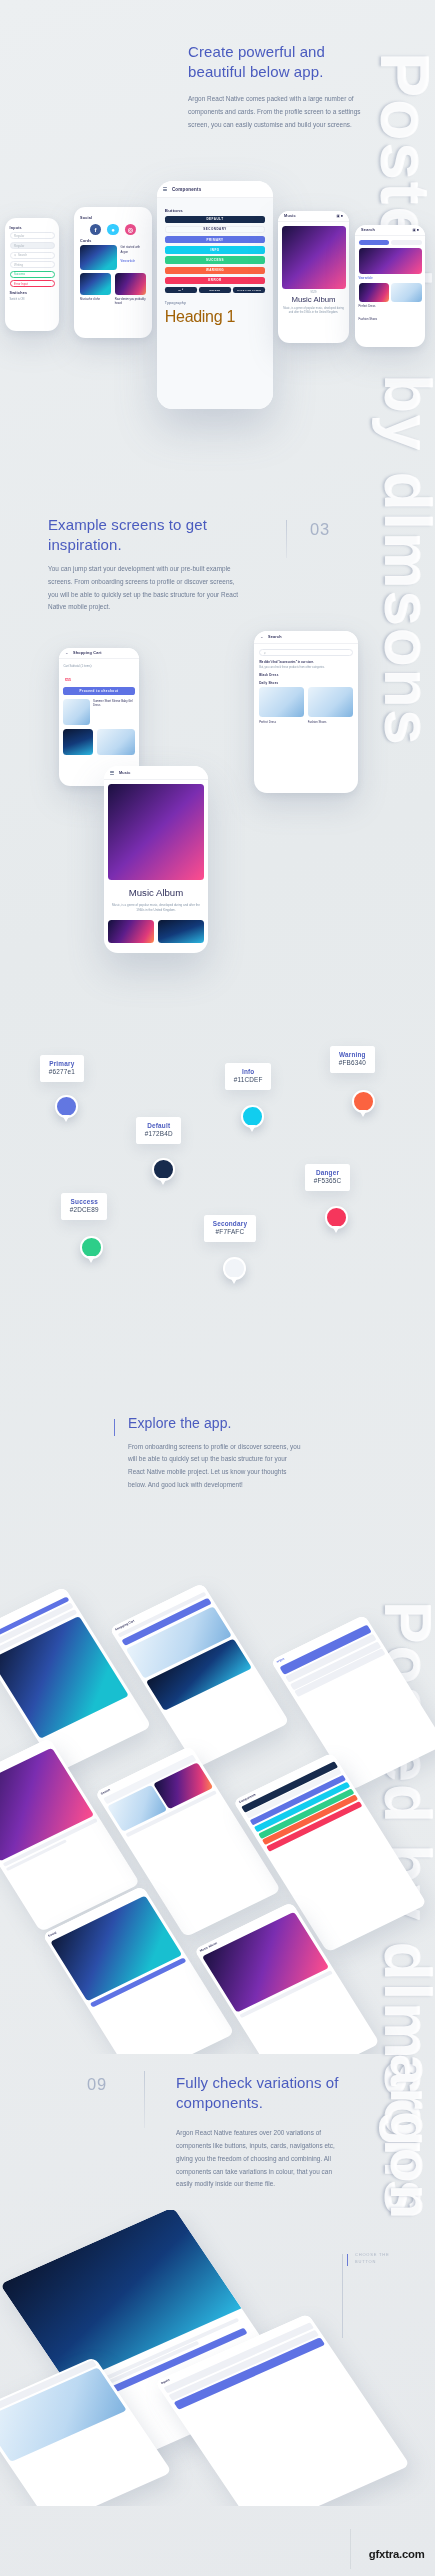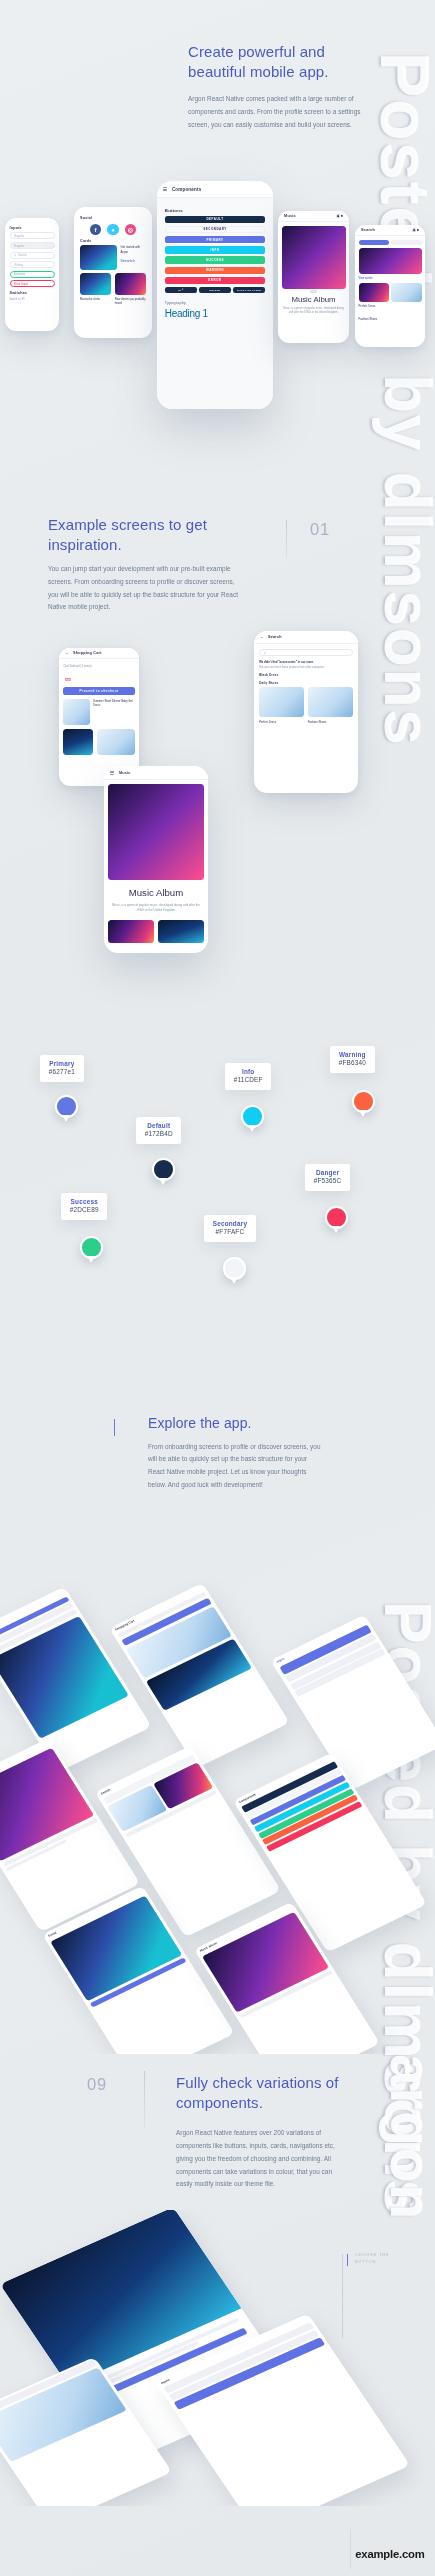--- a/index.html
+++ b/index.html
@@ -40,21 +40,21 @@
   .pill-row { display:flex; gap:2.2px; }
   .pill { flex:1; height:6.1px; border-radius:2.2px; background:#172b4d; color:#fff;
     font-size:2.3px; font-weight:700; display:flex; align-items:center; justify-content:center;
     letter-spacing:0.3px; }
   .soc-row { display:flex; gap:6.1px; justify-content:center; margin:4.4px 0 1.7px; }
   .soc { width:11.3px; height:11.3px; border-radius:50%; display:flex; align-items:center;
     justify-content:center; color:#fff; font-size:6.1px; font-weight:700; }
   .card-img { border-radius:3.5px; background-size:cover; background-position:center; }
   .ctext { font-size:2.8px; color:#32325d; line-height:1.5; }
   .clink { font-size:2.6px; color:#5e72e4; font-weight:700; }
-  .heading1 { font-size:10px; color:#0369a1; font-weight:400; letter-spacing:-0.3px; }
+  .heading1 { font-size:16px; color:#a16207; font-weight:400; letter-spacing:-0.3px; }
   .tiny { font-size:3.1px; color:#8898aa; }
   .art-b { background:linear-gradient(140deg,#0e1a3a,#2b4ea8 40%,#18bfd0 80%); }
   .art-c { background:linear-gradient(120deg,#12103a,#5c1d8a 40%,#e03a7a 80%,#ff8a4c); }
   .art-d { background:linear-gradient(160deg,#0b1733,#123a7a 50%,#2bb6e0); }
   .art-e { background:linear-gradient(135deg,#1b1040,#7a2db0 50%,#ff4d8d); }
   .art-f { background:linear-gradient(135deg,#e9f3fb,#bcd9f2 60%,#7fb3e0); }
 
   
   .pin { position:absolute; }
   .pin .dot { width:22.6px; height:22.6px; border-radius:50%; border:2.1px solid #fff;
@@ -92,21 +92,21 @@
 <body>
 
 <div class="page">
 
   <div class="wm" style="top:52px; font-size:68px;">Posted</div>
   <div class="wm" style="top:374px; font-size:64px;">by dlmsons</div>
   <div class="wm" style="top:1601px; font-size:64px;">Posted by dlmsons</div>
   <div class="wm" style="top:2054px; font-size:57px;">argon</div>
 
   <div style="position:absolute; left:188px; top:42px; width:198px;">
-    <div class="sec-title">Create powerful and beautiful mobile app.</div>
+    <div class="sec-title">Create powerful and beautiful below app.</div>
     <div class="sec-body" style="width:193px; margin-top:11.3px;">Argon React Native comes packed with a large number of components and cards.  From the profile screen to a settings screen, you can easily customise and build your screens.</div>
   </div>
 
   <div class="phone" style="left:5.2px; top:218px; width:54px; height:113px;">
     <div class="ph-body" style="padding:4.4px 4.4px;">
       <div class="lbl">Inputs</div>
       <div class="inp">
           <span>Regular</span>
         </div>
       <div class="inp" style="background:#eef1f5;">
@@ -239,21 +239,21 @@
       <div class="ctext" style="margin-top:2.6px;">Perfect Dress</div>
       <div class="ctext" style="margin-top:8.7px;">Fashion Shoes</div>
     </div>
   </div>
 
   <div style="position:absolute; left:48px; top:515px; width:200px;">
     <div class="sec-title">Example screens to get inspiration.</div>
     <div class="sec-body" style="width:190px;">You can jump start your development with our pre-built example screens. From onboarding screens to profile or discover screens, you will be able to quickly set up the basic structure for your React Native mobile project.</div>
   </div>
   <div class="sec-rule" style="position:absolute; left:286px; top:520px; height:38px;"></div>
-  <div class="sec-num" style="position:absolute; left:310px; top:520px;">01</div>
+  <div class="sec-num" style="position:absolute; left:310px; top:520px;">03</div>
 
   <div class="phone" style="left:59px; top:648px; width:80px; height:138px;">
     <div class="ph-top">
       <span style="font-size:3.5px;color:#32325d;">←</span>
       <span class="ph-title">Shopping Cart</span>
     </div>
     <div style="padding:4.4px;">
       <div class="tiny" style="font-size:2.8px;">Cart Subtotal (1 items):</div>
       <div style="font-size:3.5px; color:#f5365c; font-weight:700; display:inline-block; margin-left:1.7px;">$55</div>
       <div class="btn" style="background:#5e72e4; margin-top:3.5px;">
@@ -368,21 +368,21 @@
     <div class="tag" style="left:305px; top:1164px;">
       <div class="tname">Danger</div>
       <div class="thex">#F5365C</div>
     </div>
     <div class="pin" style="left:325px; top:1206px;">
       <div class="dot" style="background:#f5365c;"></div>
     </div>
   </div>
 
   <div class="sec-rule" style="position:absolute; left:114px; top:1419px; height:17.4px; background:#6a7bd6;"></div>
-  <div style="position:absolute; left:148px; top:1414px; width:200px;">
+  <div style="position:absolute; left:128px; top:1414px; width:200px;">
     <div class="sec-title" style="font-size:14px;">Explore the app.</div>
     <div class="sec-body" style="width:174px;">From onboarding screens to profile or discover screens, you will be able to quickly set up the basic structure for your React Native mobile project. Let us know your thoughts below. And good luck with development!</div>
   </div>
 
   <div style="position:absolute; left:0; top:1549px; width:435px; height:505px; overflow:hidden;">
 
     <div class="iso" style="left:8.7px; top:48px; width:104px; height:165px; transform:rotate(-32deg) skewY(6deg);">
       <div class="iso-bar">
         
         
@@ -495,16 +495,16 @@
   </div>
 
   <div class="vline" style="left:342px; top:2254px; height:84px;"></div>
   <div class="sec-rule" style="position:absolute; left:347px; top:2254px; height:12.2px; background:#6a7bd6;"></div>
   <div class="hdr-note" style="left:355px; top:2252px;">
     <span>CHOOSE THE</span><br>
     <span>BUTTON</span>
   </div>
 
   <div class="gfx-rule"></div>
-  <div class="gfx">example.com</div>
+  <div class="gfx">gfxtra.com</div>
 
 </div>
 
 
 </body></html>

